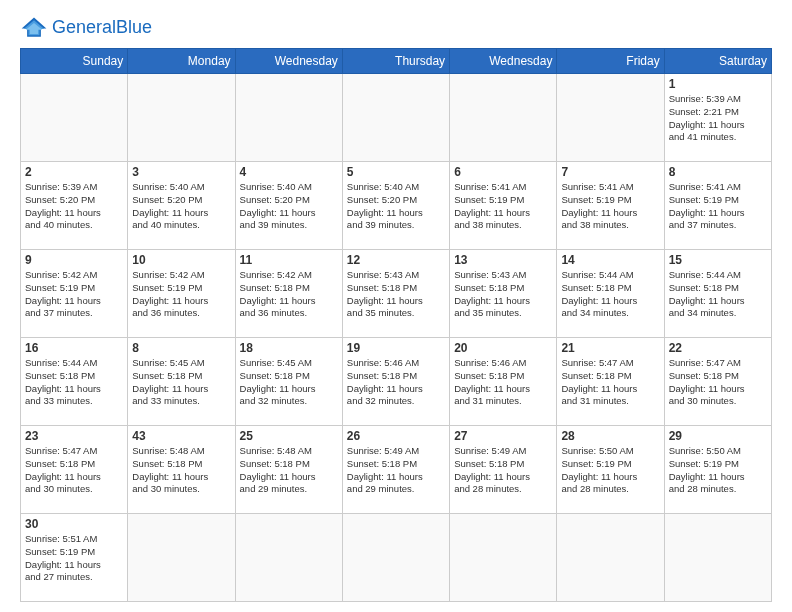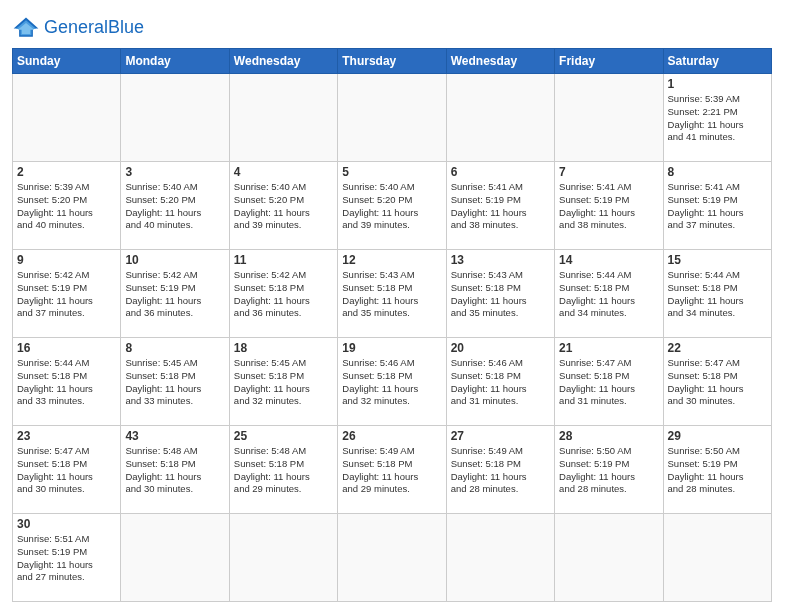--- a/index.html
+++ b/index.html
@@ -6,21 +6,21 @@
     body {
       font-family: Arial, sans-serif;
       background: #fff;
       width: 792px;
       height: 612px;
       overflow: hidden;
     }
     .page {
       width: 792px;
       height: 612px;
-      padding: 16px 20px 10px 12px;
+      padding: 16px 20px 10px 20px;
       display: flex;
       flex-direction: column;
     }
     .header {
       display: flex;
       justify-content: space-between;
       align-items: flex-start;
       margin-bottom: 10px;
     }
     .logo {
@@ -57,23 +57,23 @@
       flex: 1;
       border: 1px solid #ccc;
       border-collapse: collapse;
       width: 100%;
       table-layout: fixed;
     }
     .calendar th {
       background: #2a6bbf;
       color: #fff;
       font-size: 12px;
-      font-weight: bold;
+      font-weight: normal;
       padding: 5px 4px;
-      text-align: left;
+      text-align: right;
       border: 1px solid #1f5ca8;
     }
     .calendar td {
       border: 1px solid #ccc;
       vertical-align: top;
       padding: 3px 4px;
       font-size: 9.5px;
       color: #333;
       height: 78px;
       width: calc(100% / 7);

